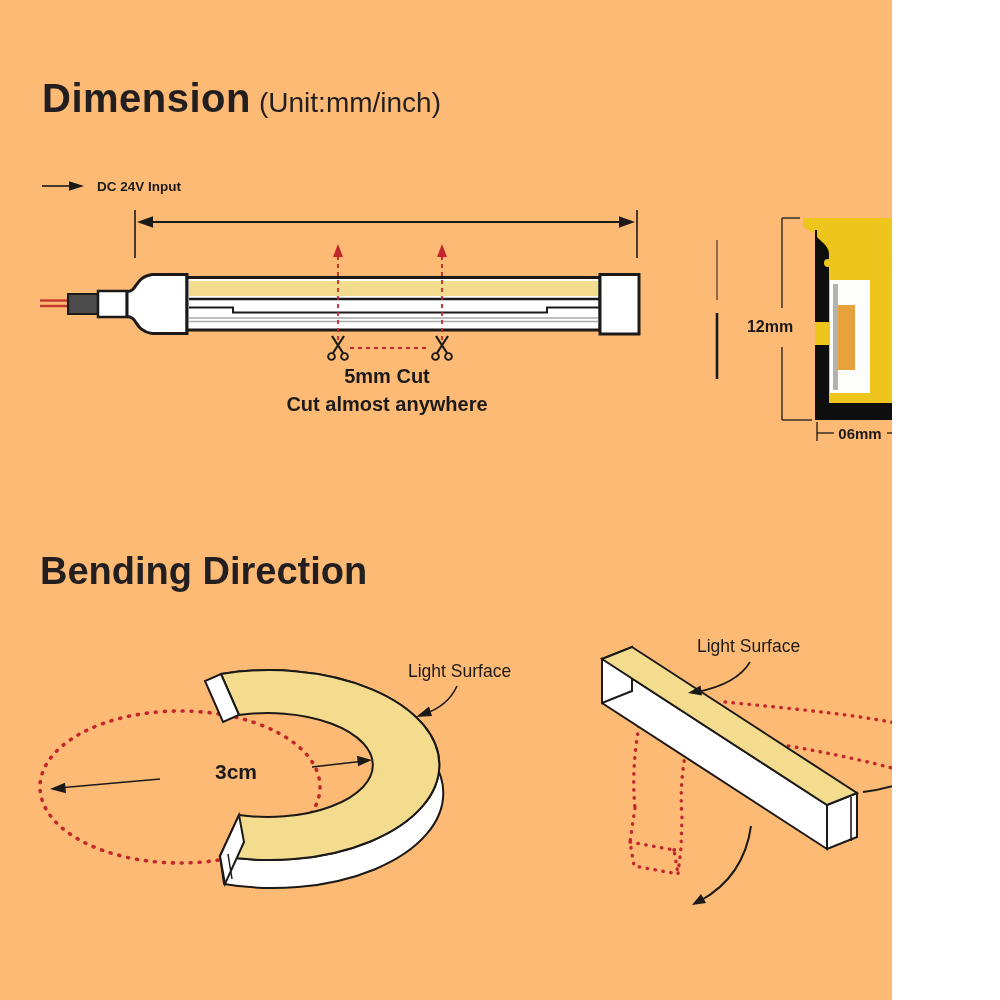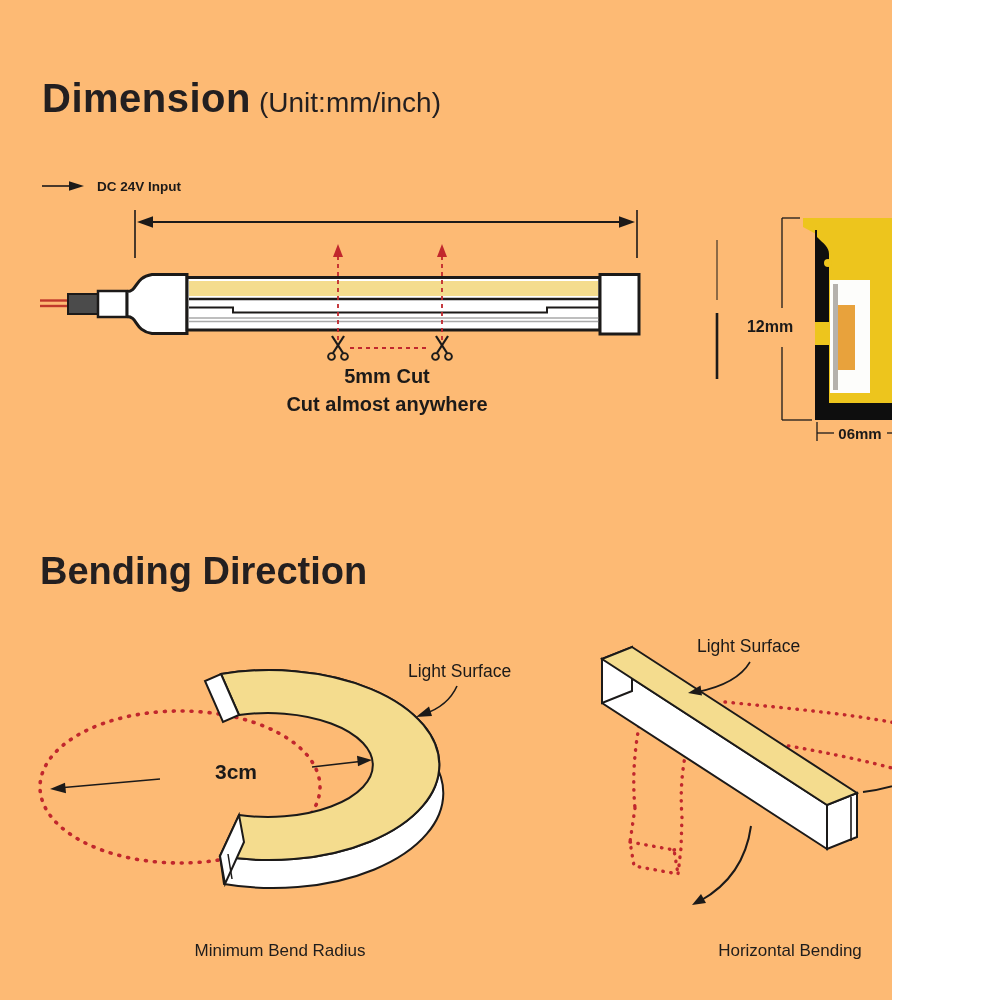--- a/index.html
+++ b/index.html
@@ -164,16 +164,14 @@
     <path d="M206,214 C201,250 182,274 155,289" class="ink nofill" stroke-width="2"></path>
     <polygon points="147,293 156,282 161,291" fill="#1c1a19"></polygon>
     <path d="M318,180 C352,176 380,164 403,147" class="ink nofill" stroke-width="2"></path>
     <polygon points="409,142 401.6,153.7 395.7,145.7" fill="#1c1a19"></polygon>
 
     <text x="152" y="40" font-size="17.5">Light Surface</text>
     <path d="M205,50 Q192,72 152,80" class="ink nofill" stroke-width="1.6"></path>
     <polygon points="143,81 155.5,73.5 157,83.5" fill="#1c1a19"></polygon>
   </svg>
 
-  <div id="caption-left" class="abs caption">Minimum Bend Radius</div>
-  <div id="caption-right" class="abs caption">Horizontal Bending</div>
 
 </div>
 
 </body></html>

